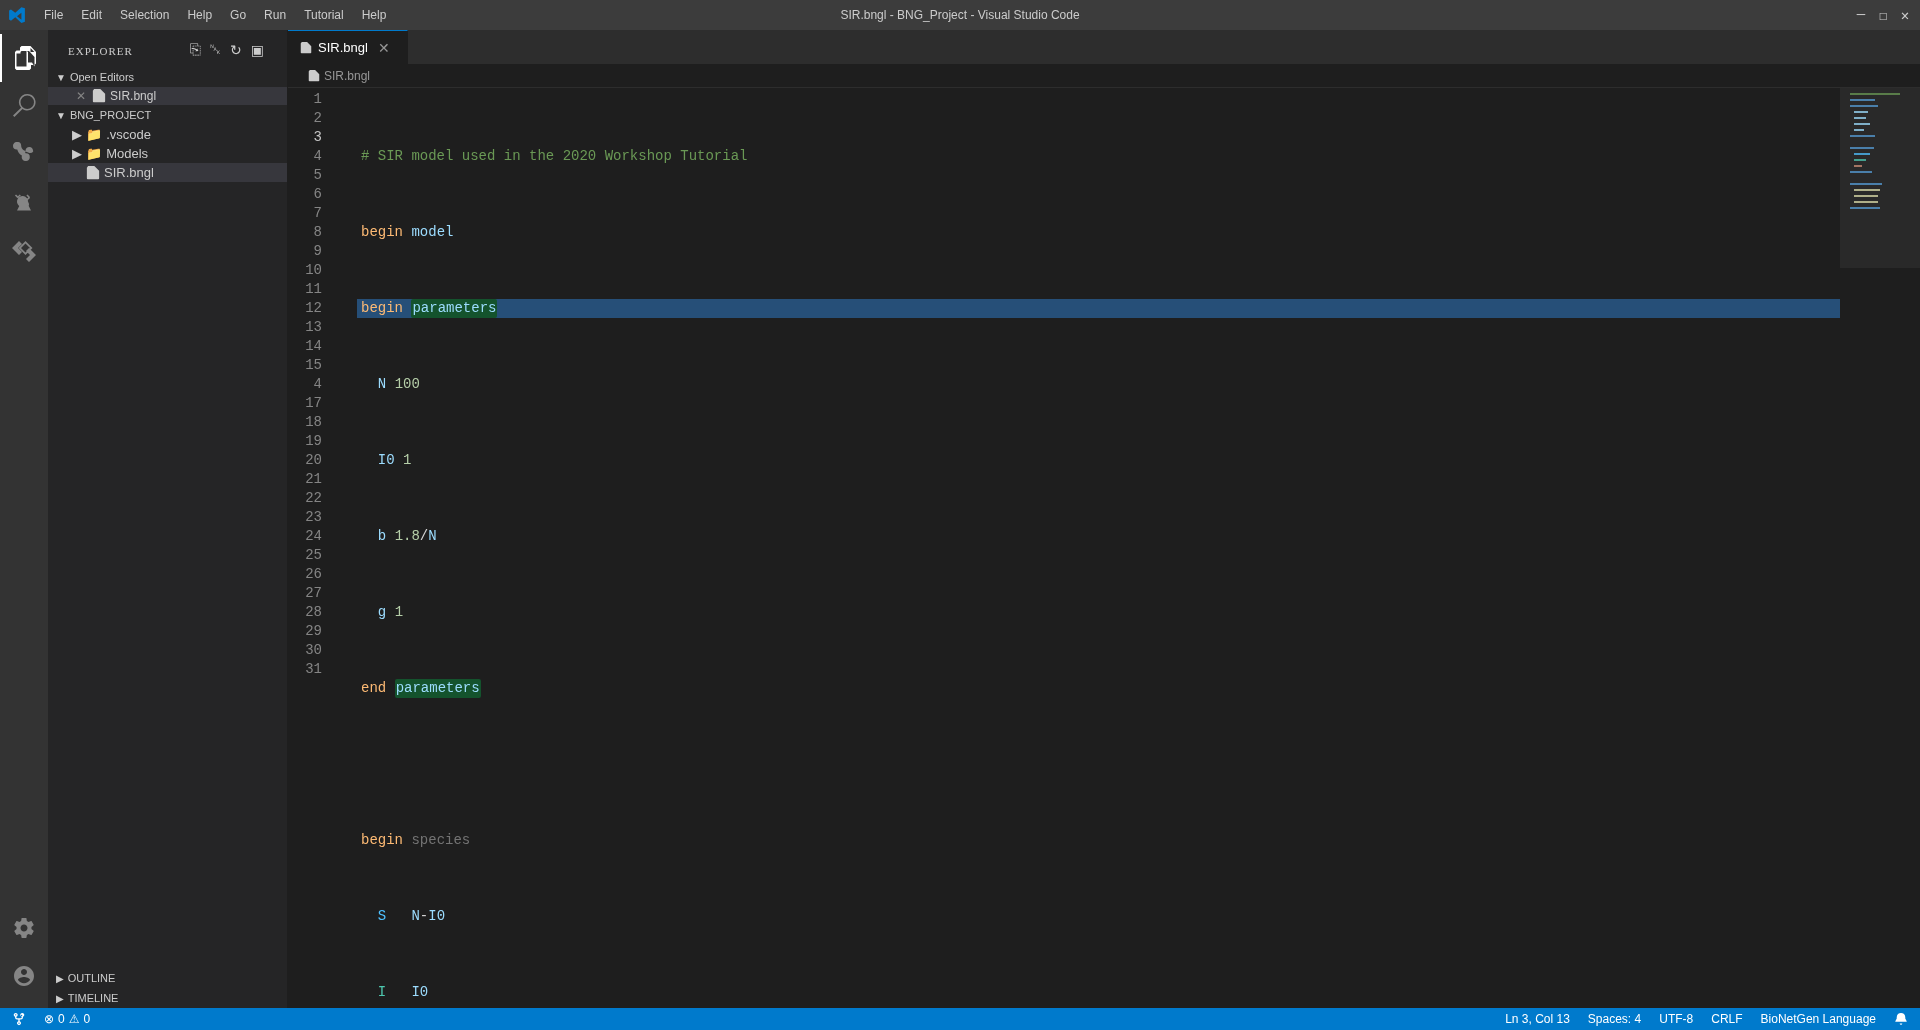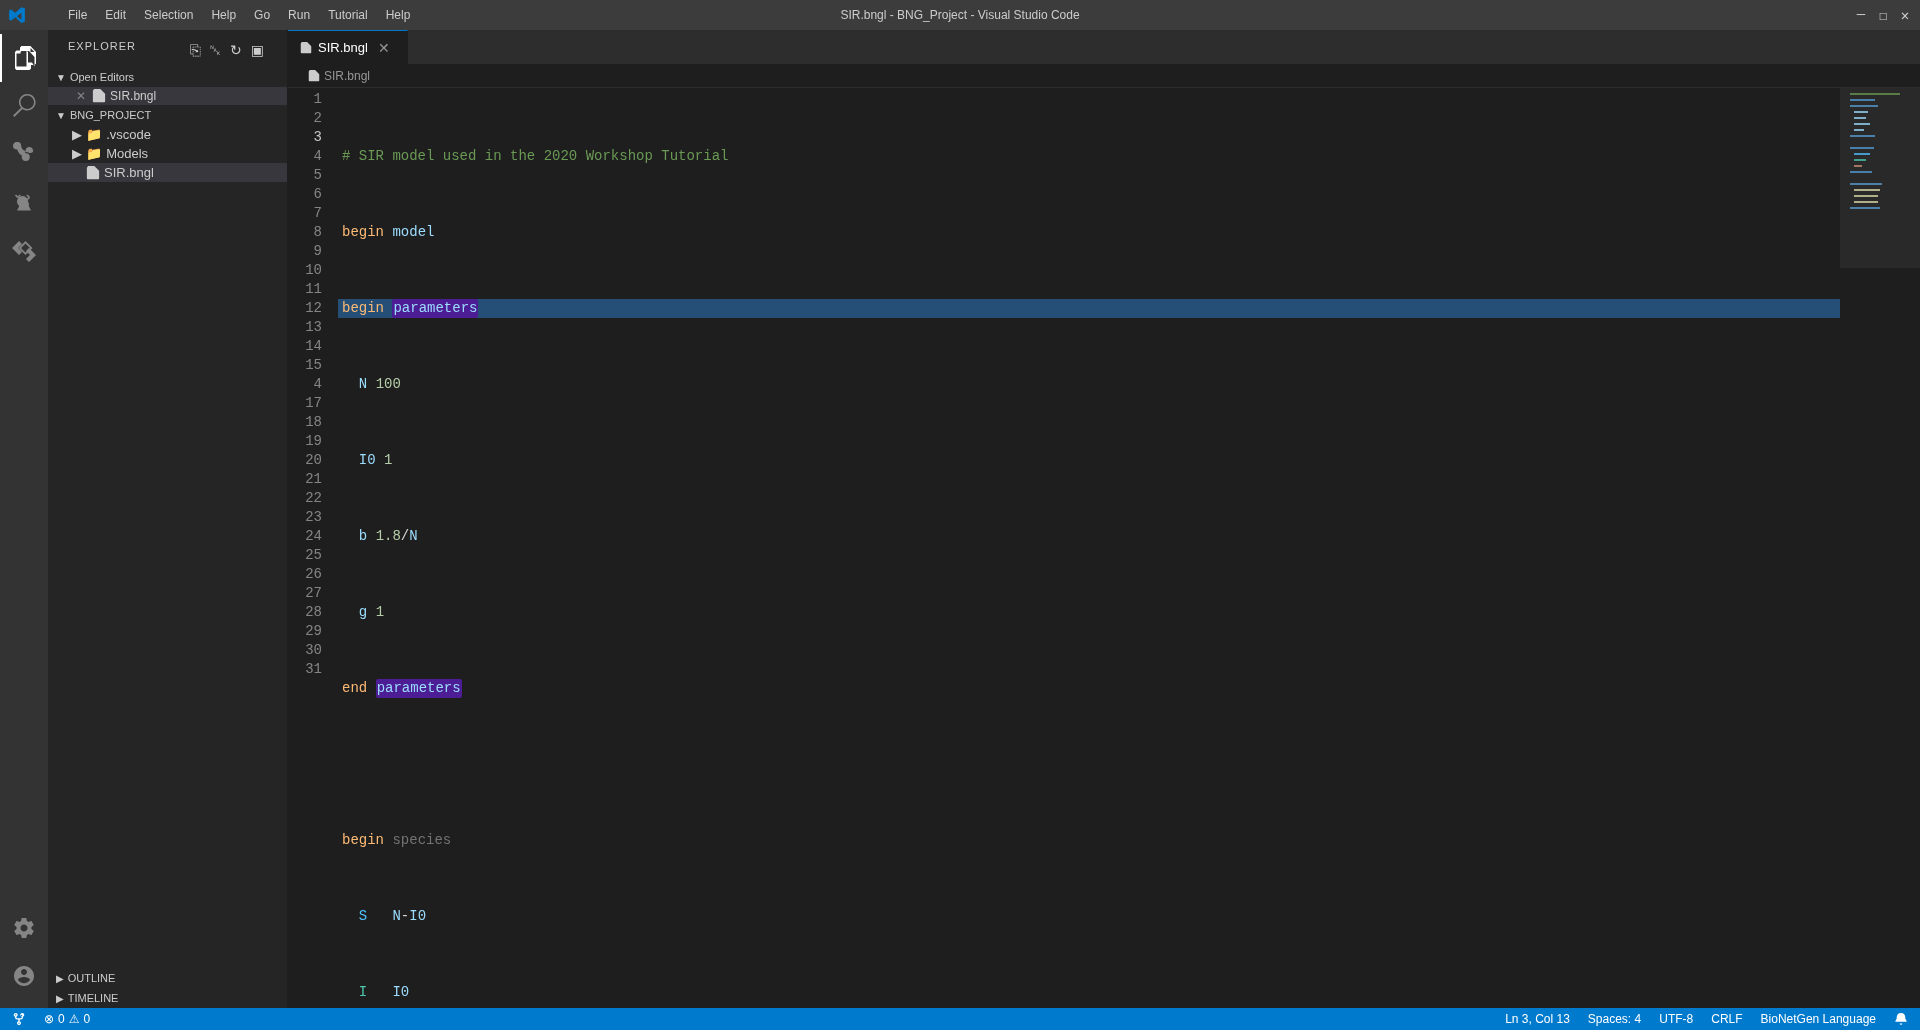--- a/index.html
+++ b/index.html
@@ -32,21 +32,20 @@
     }
     #vscode-logo {
       width: 18px;
       height: 18px;
       margin-right: 6px;
     }
     #menu-bar {
       display: flex;
       align-items: center;
       gap: 2px;
-      margin-left: 24px;
     }
     .menu-item {
       padding: 2px 8px;
       color: #cccccc;
       font-size: 12px;
       font-family: -apple-system, BlinkMacSystemFont, 'Segoe UI', sans-serif;
       cursor: pointer;
       border-radius: 3px;
     }
     #titlebar-center {
@@ -119,26 +118,26 @@
       background: #252526;
       flex-shrink: 0;
       display: flex;
       flex-direction: column;
       border-right: 1px solid #1e1e1e;
     }
     #sidebar-header {
       padding: 10px 20px 6px 20px;
       color: #bbbbbbb;
       font-size: 11px;
-      font-family: Liberation Sans, sans-serif;
+      font-family: Liberation Serif, serif;
       letter-spacing: 1px;
       text-transform: uppercase;
       display: flex;
       justify-content: space-between;
-      align-items: flex-start;
+      align-items: center;
     }
     #sidebar-header span { color: #cccccc; }
     .sidebar-icon-group {
       display: flex;
       gap: 4px;
       color: #858585;
     }
     .sidebar-icon {
       cursor: pointer;
       font-size: 14px;
@@ -272,28 +271,29 @@
       overflow: auto;
       white-space: pre;
       color: #d4d4d4;
     }
 
     .code-line {
       height: 19px;
       display: flex;
       align-items: center;
       padding-left: 4px;
+      margin-left: 19px;
     }
     .code-line.selected-line { background: #264f78; }
 
     
     .kw { color: #fdba74; }      
     .comment { color: #6a9955; }
     .num { color: #b5cea8; }
-    .param-hl { background: #4c1d95; color: #9cdcfe; border-radius: 2px; padding: 0 1px; }
+    .param-hl { background: #14532d; color: #9cdcfe; border-radius: 2px; padding: 0 1px; }
     .species-s { color: #4fc1ff; }
     .species-i { color: #4ec9b0; }
 
     
     #minimap {
       width: 80px;
       background: #1e1e1e;
       flex-shrink: 0;
       overflow: hidden;
     }

